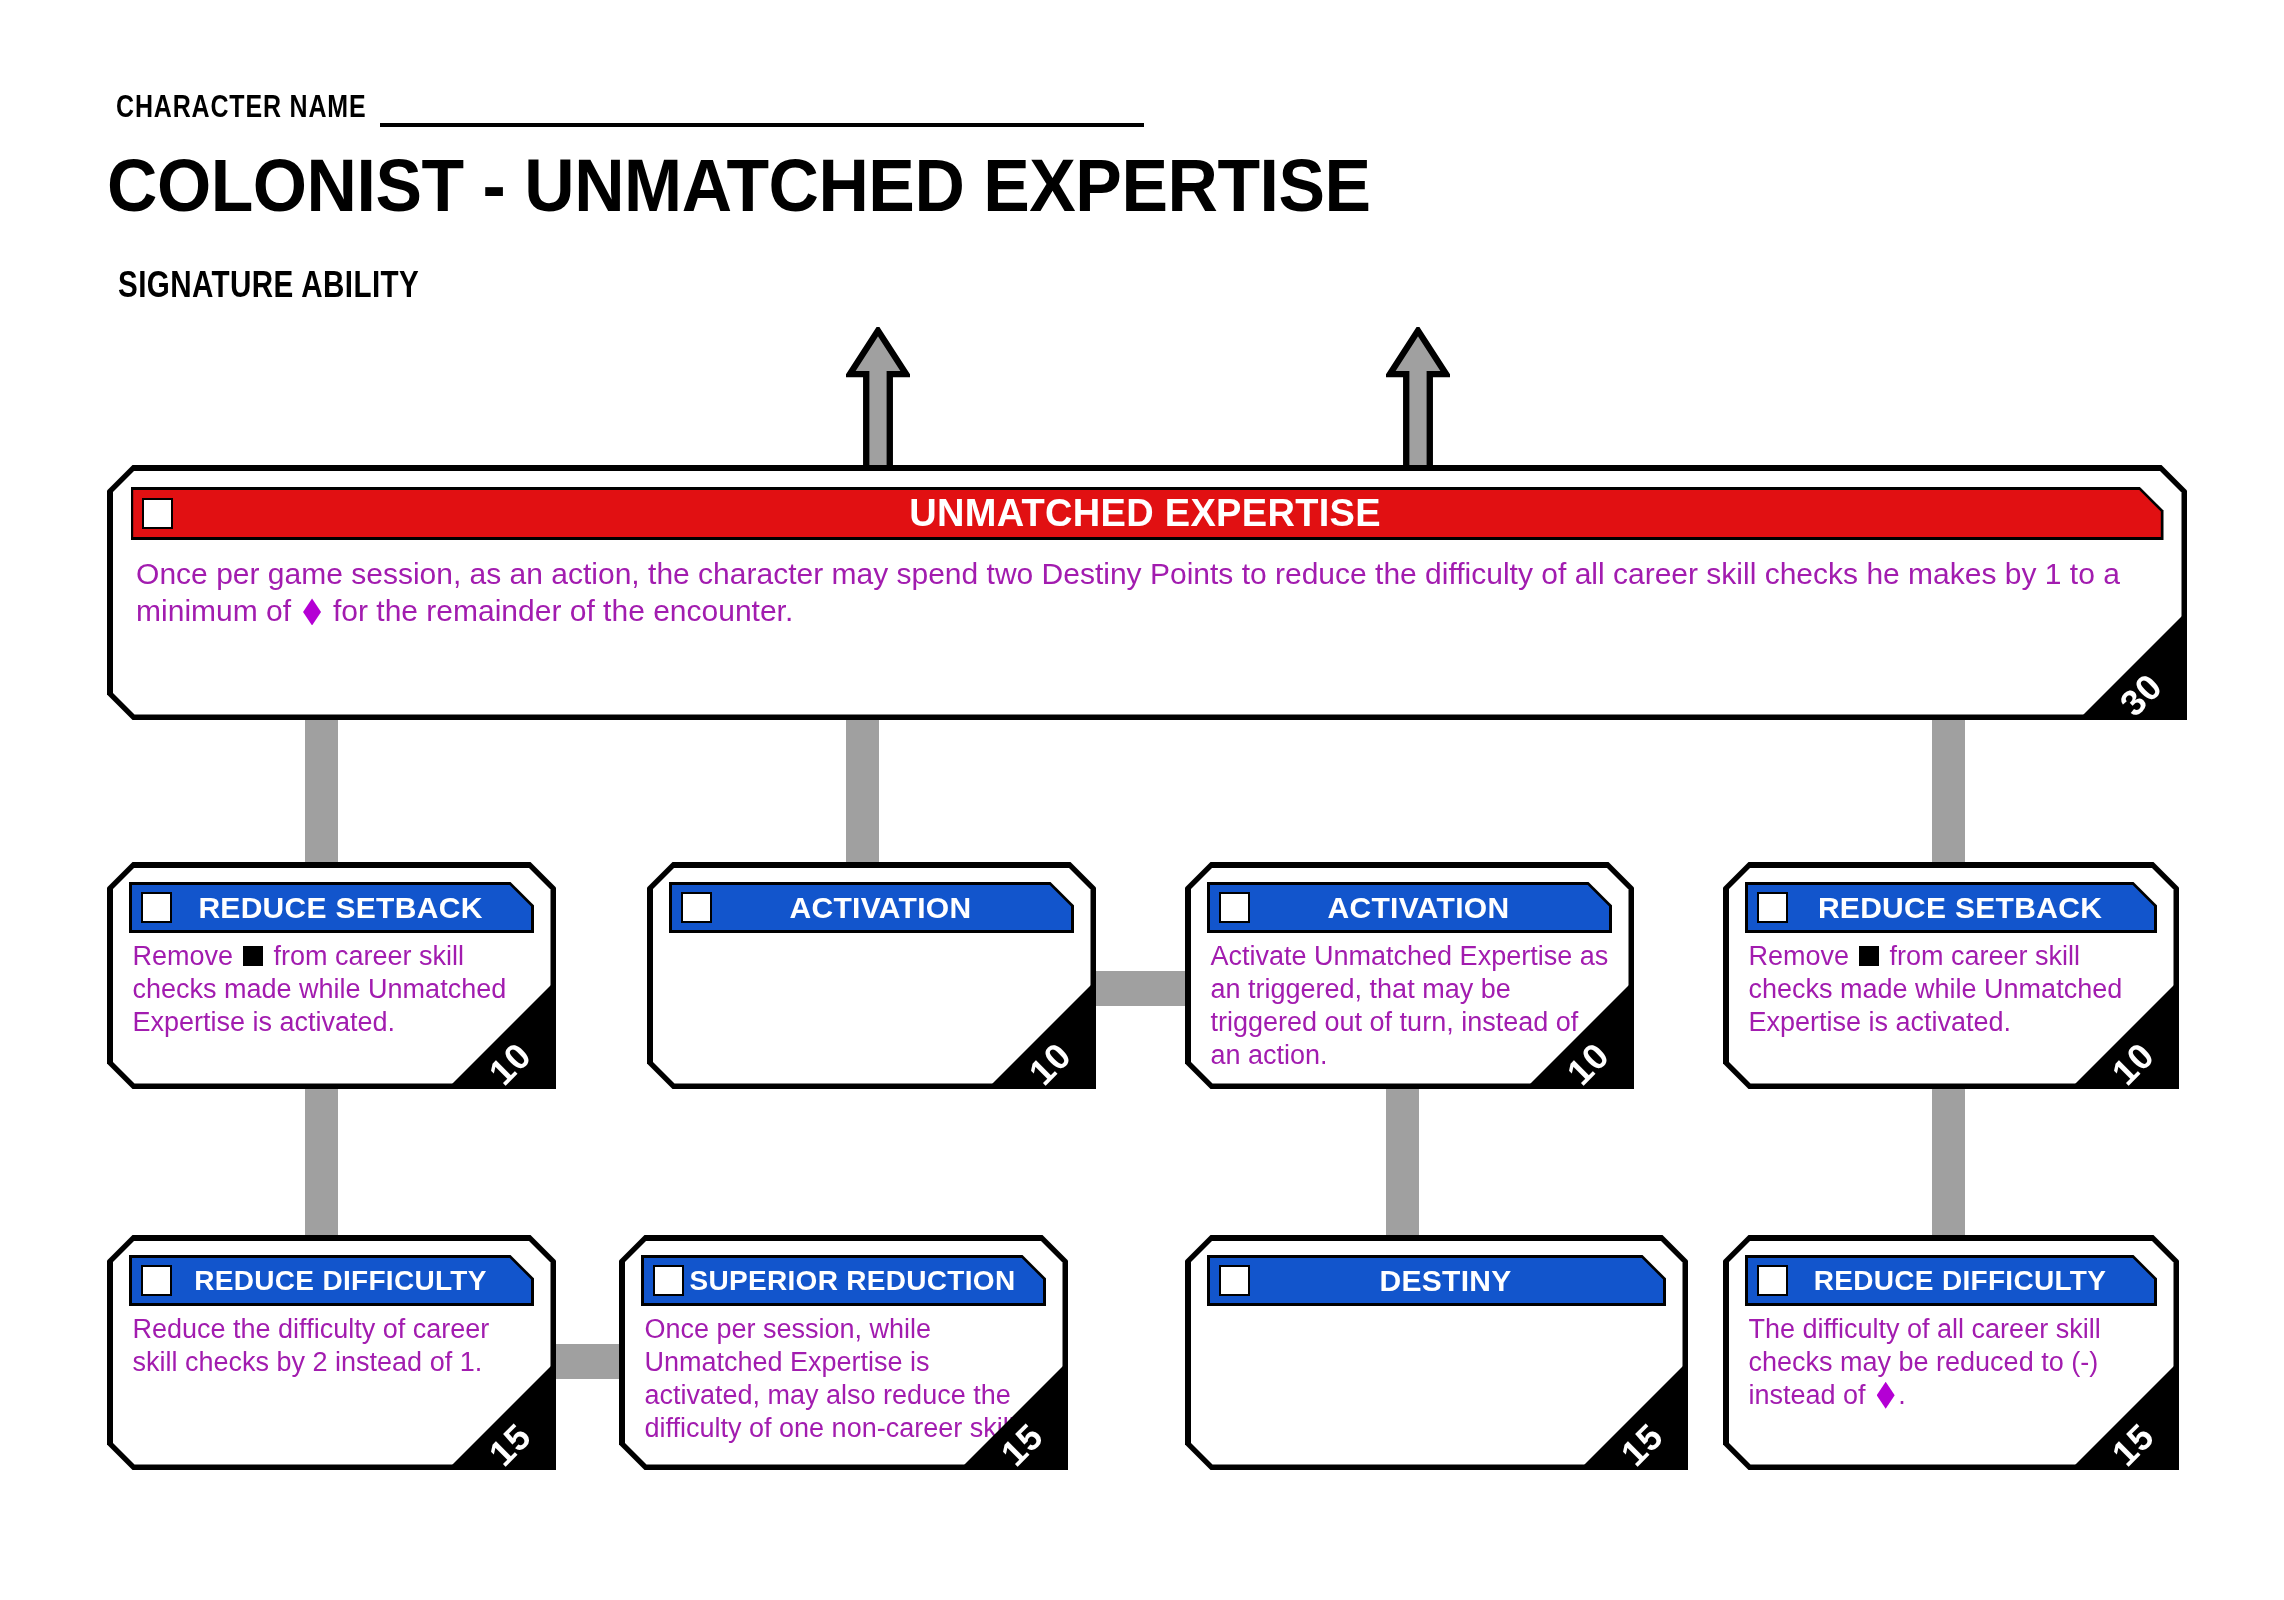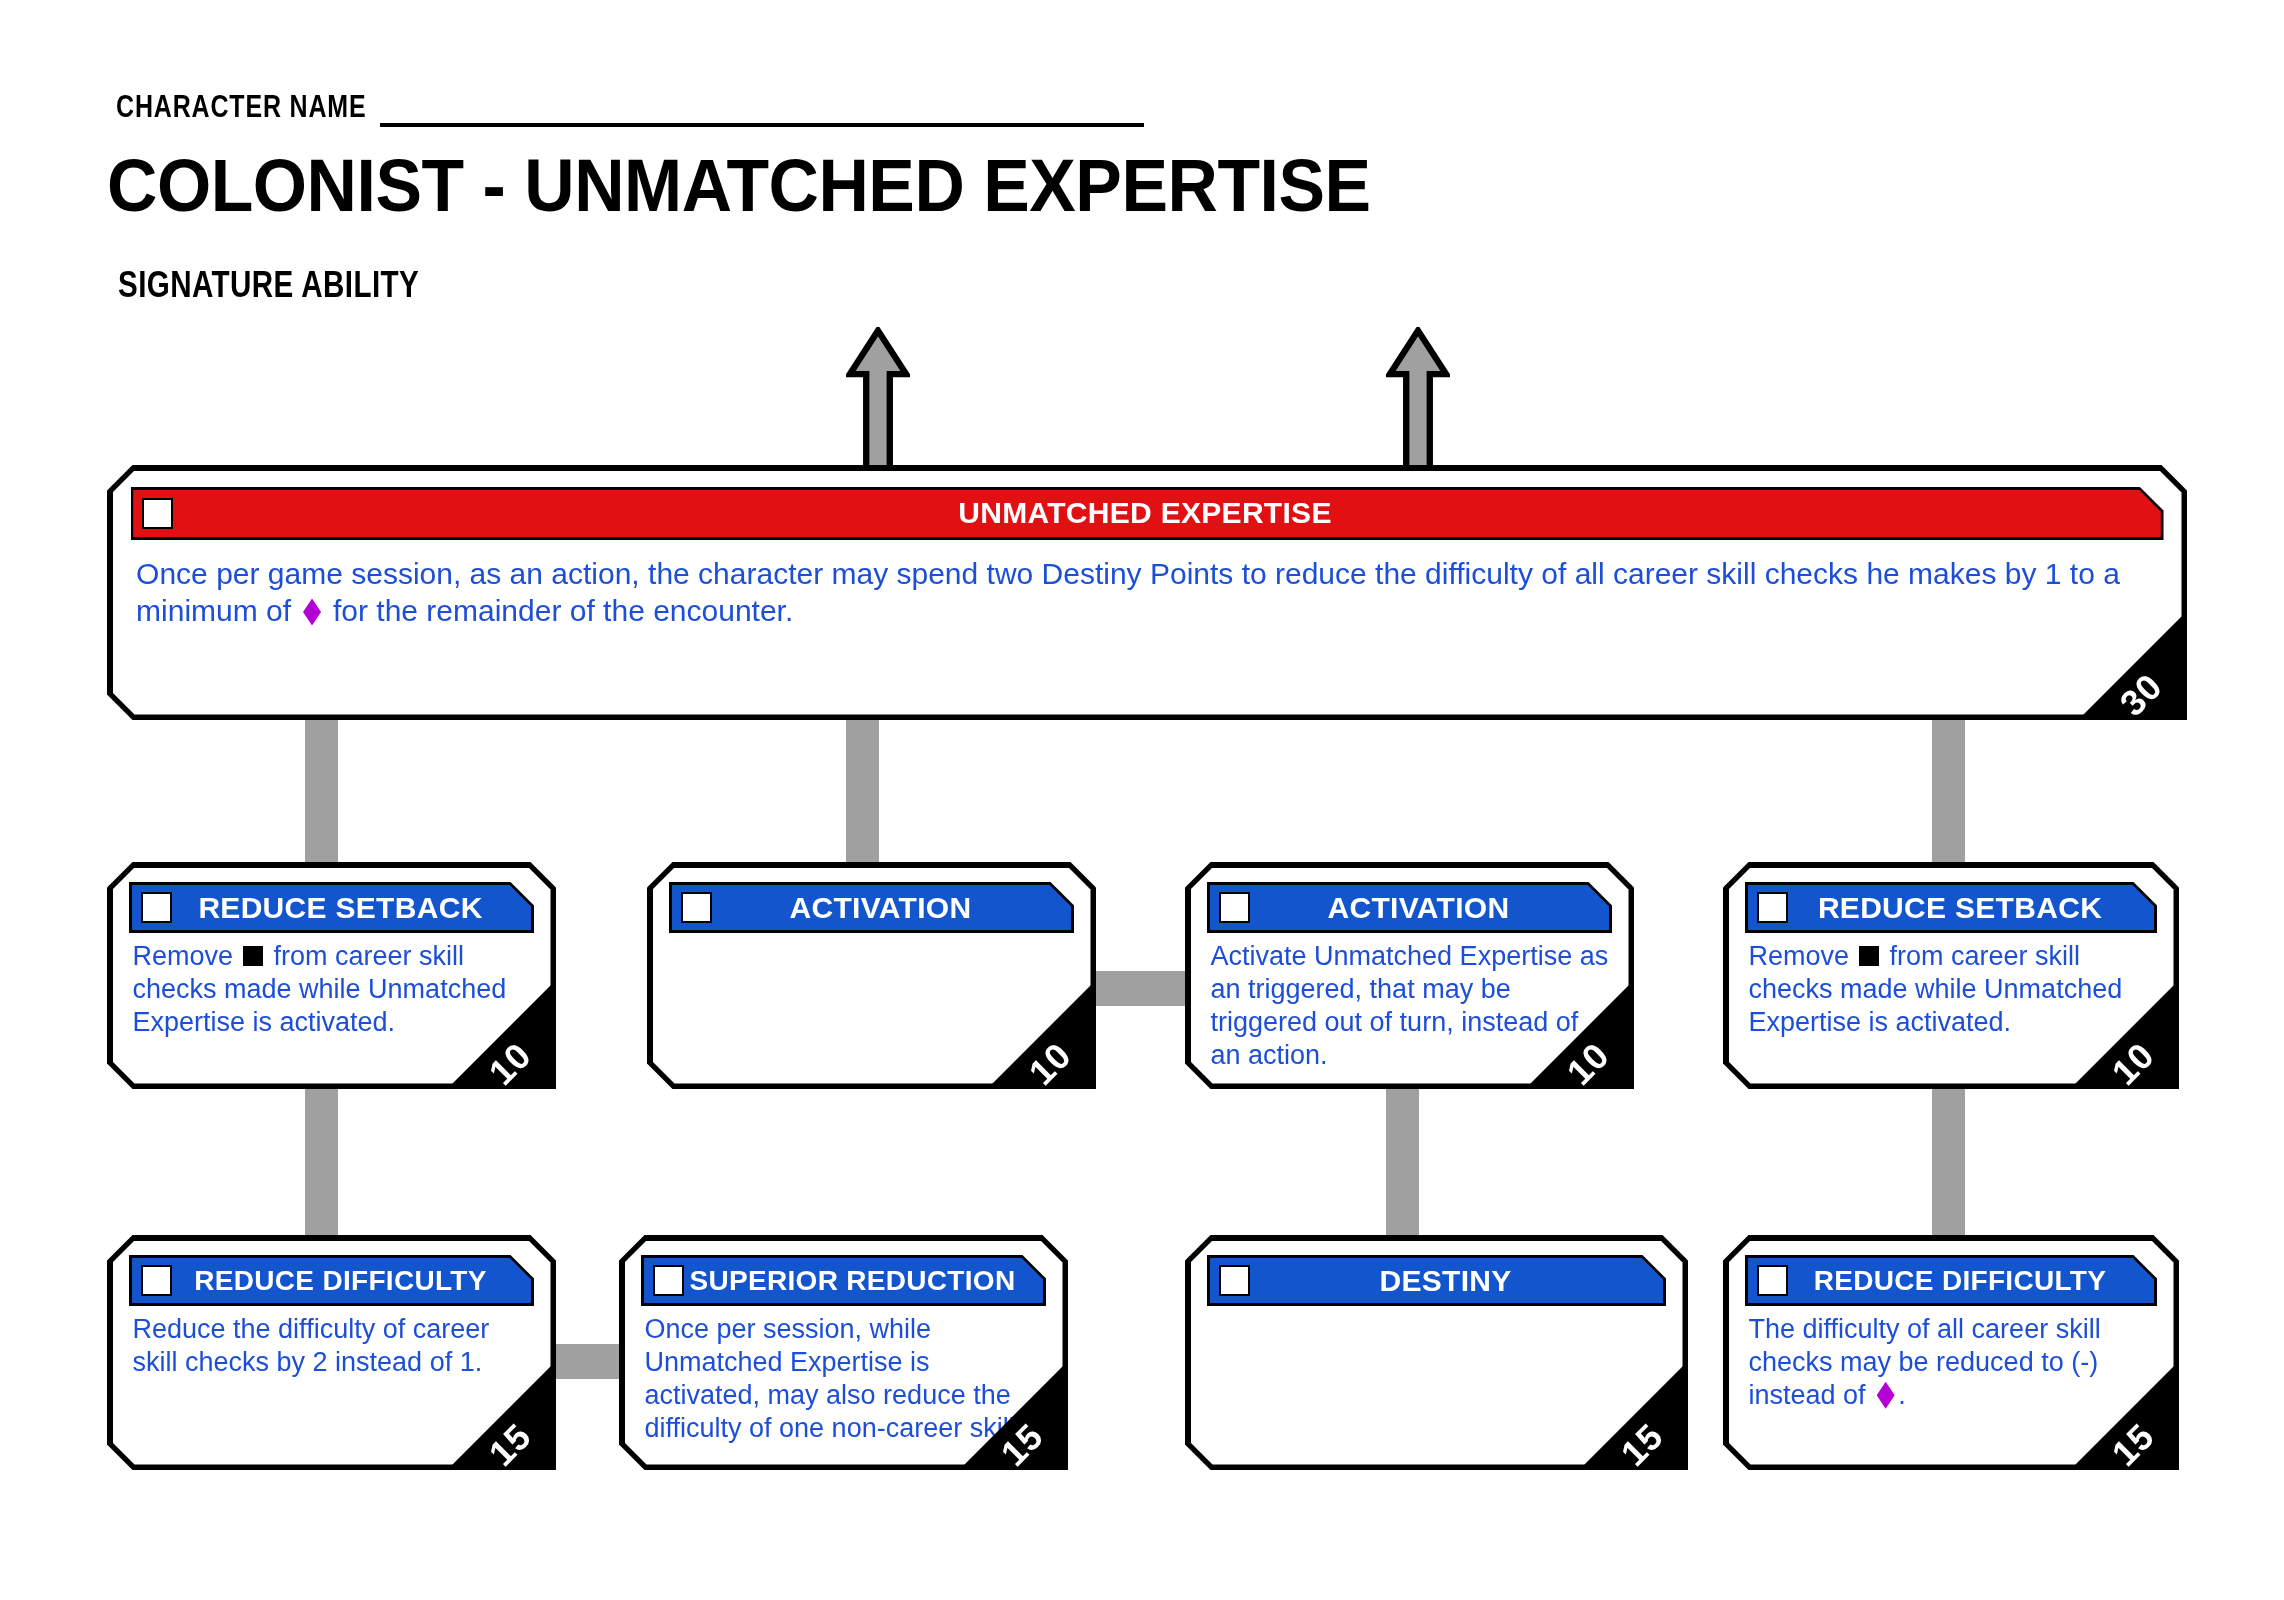--- a/index.html
+++ b/index.html
@@ -157,21 +157,21 @@
     letter-spacing: 0.3px;
     padding-right: 22px;
     white-space: nowrap;
   }
 
   .card-body {
     margin: 7.3px 18px 0 20px;
     font-family: "Liberation Sans", sans-serif;
     font-size: 27px;
     line-height: 1.22;
-    color: #1d4ed8;
+    color: #a21caf;
   }
 
   
   .glyph-setback {
     display: inline-block;
     width: 20px; height: 20px;
     background: #000;
     vertical-align: -0.9px;
     margin: 0 2.7px;
   }
@@ -183,21 +183,21 @@
     vertical-align: -4.5px;
     margin: 0 3.6px;
   }
 
   
   #sig-card {
     left: 107px; top: 465px;
     width: 2080px; height: 255px;
   }
   #sig-card .card-bar { margin: 16.4px 18px 0 18px; height: 53px; }
-  #sig-card .cb-title { font-size: 30px; padding-right: 44px; }
+  #sig-card .cb-title { font-size: 38px; padding-right: 44px; }
   #sig-card .card-body { margin: 16.4px 23.6px 0 23.6px; font-size: 30px; }
 </style>
 </head>
 <body>
 
 <div id="header">
   <div class="char-name-label">CHARACTER NAME</div>
   <div class="char-name-rule"></div>
   <div class="main-title">COLONIST - UNMATCHED EXPERTISE</div>
   <div class="sub-title">SIGNATURE ABILITY</div>

